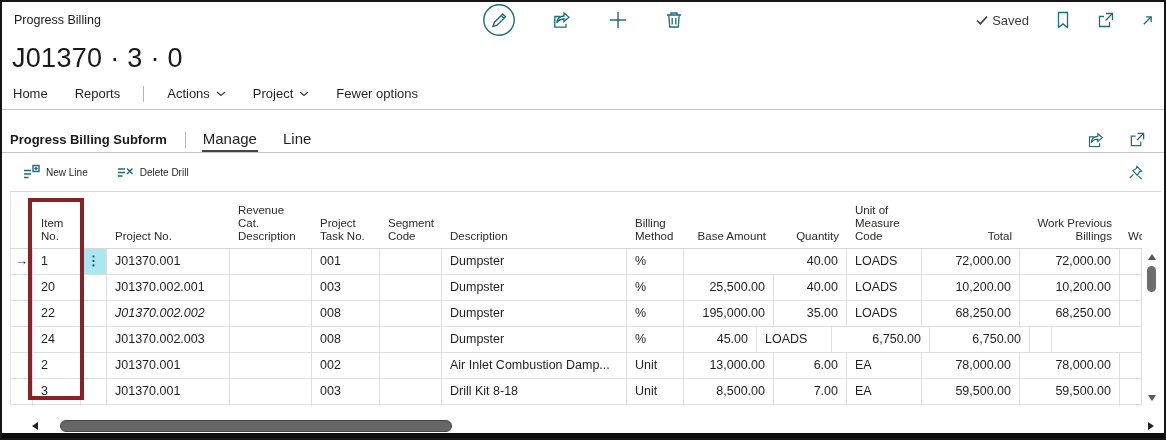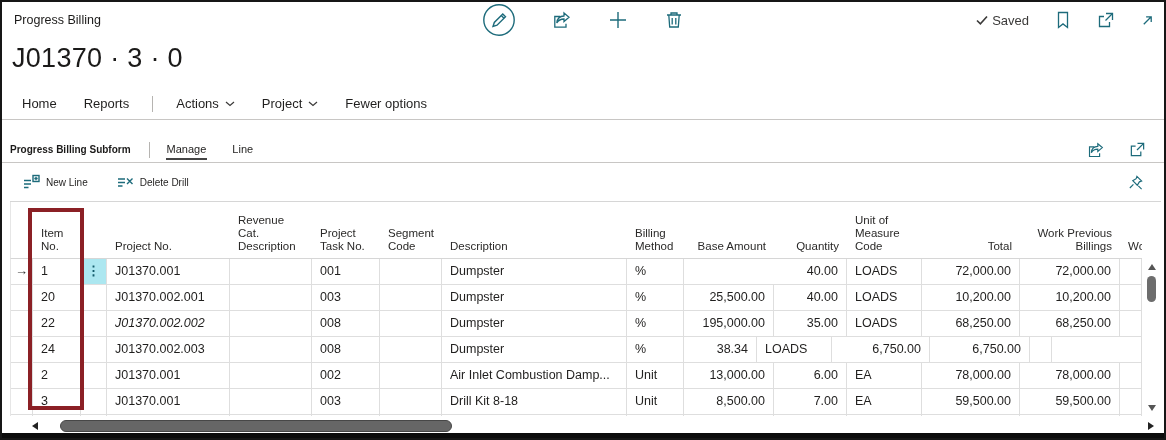--- a/index.html
+++ b/index.html
@@ -13,31 +13,31 @@
   .caption{font-size:12.5px;color:#1b1a19;}
   .center-icons{position:absolute;left:50%;top:1px;transform:translateX(-50%);
                 display:flex;align-items:center;gap:36px;}
   .iconbtn{cursor:pointer;display:flex;align-items:center;justify-content:center;}
   .saved-group{margin-left:auto;display:flex;align-items:center;gap:26px;}
   .saved{display:flex;align-items:center;gap:3px;font-size:13px;color:#3b3a39;}
   
   .bigtitle{padding-left:10px;font-size:27px;font-weight:300;height:40px;line-height:40px;
             color:#1b1a19;letter-spacing:.3px;}
   
-  .menubar{margin-top:10px;height:31px;display:flex;align-items:center;gap:27px;
-           padding-left:20px;border-bottom:1px solid #c8c6c4;}
+  .menubar{height:31px;display:flex;align-items:center;gap:27px;
+           padding-left:11px;border-bottom:1px solid #c8c6c4;}
   .menu-item{display:flex;align-items:center;gap:6px;font-size:13px;color:#201f1e;cursor:pointer;}
   .menu-divider{width:1px;height:16px;background:#b6b4b1;margin:0 -4px;}
   
   .subhead{margin-top:17px;height:25px;display:flex;align-items:center;padding:0 18px 0 8px;
            border-bottom:1px solid #c8c6c4;}
-  .subtitle{font-size:10px;font-weight:bold;color:#1b1a19;}
+  .subtitle{font-size:13px;font-weight:bold;color:#1b1a19;}
   .sub-divider{width:1px;height:16px;background:#b6b4b1;margin:0 16px 0 18px;}
   .tabs{display:flex;align-items:center;gap:24px;}
-  .tab{font-size:11px;padding:3px 1px;cursor:pointer;border-bottom:2px solid transparent;}
+  .tab{font-size:15px;padding:3px 1px;cursor:pointer;border-bottom:2px solid transparent;}
   .tab.active{border-bottom:2px solid #444;}
   .subhead-icons{margin-left:auto;display:flex;align-items:center;gap:24px;}
   
   .gridtoolbar{height:38px;display:flex;align-items:center;gap:28px;padding:0 20px;}
   .tool{display:flex;align-items:center;gap:6px;font-size:10px;cursor:pointer;color:#201f1e;}
   .pin{margin-left:auto;}
   
   .grid{margin-left:8px;width:1151px;position:relative;border-top:1px solid #d6d6d6;}
   .ghead{display:flex;width:1131px;height:56px;align-items:flex-end;
          border-bottom:1px solid #d6d6d6;border-left:1px solid #e6e6e6;box-sizing:content-box;}
@@ -292,21 +292,21 @@
         <div class="grow">
           <div class="cell center selmark" style="width: 22px;"></div>
           <div class="cell" style="width: 48px;">24</div>
           <div class="cell center" style="width: 26px;"></div>
           <div class="cell" style="width: 123px;">J01370.002.003</div>
           <div class="cell" style="width: 82px;"></div>
           <div class="cell" style="width: 68px;">008</div>
           <div class="cell" style="width: 62px;"></div>
           <div class="cell" style="width: 185px;">Dumpster</div>
           <div class="cell" style="width: 57px;">%</div>
-          <div class="cell right" style="width: 73px;">38.34</div>
+          <div class="cell right" style="width: 73px;">45.00</div>
           <div class="cell" style="width: 75px;">LOADS</div>
           <div class="cell right" style="width: 98px;">6,750.00</div>
           <div class="cell right" style="width: 100px;">6,750.00</div>
           <div class="cell" style="width: 22px;"></div>
         </div>
         <div class="grow">
           <div class="cell center selmark" style="width: 22px;"></div>
           <div class="cell" style="width: 48px;">2</div>
           <div class="cell center" style="width: 26px;"></div>
           <div class="cell" style="width: 123px;">J01370.001</div>

